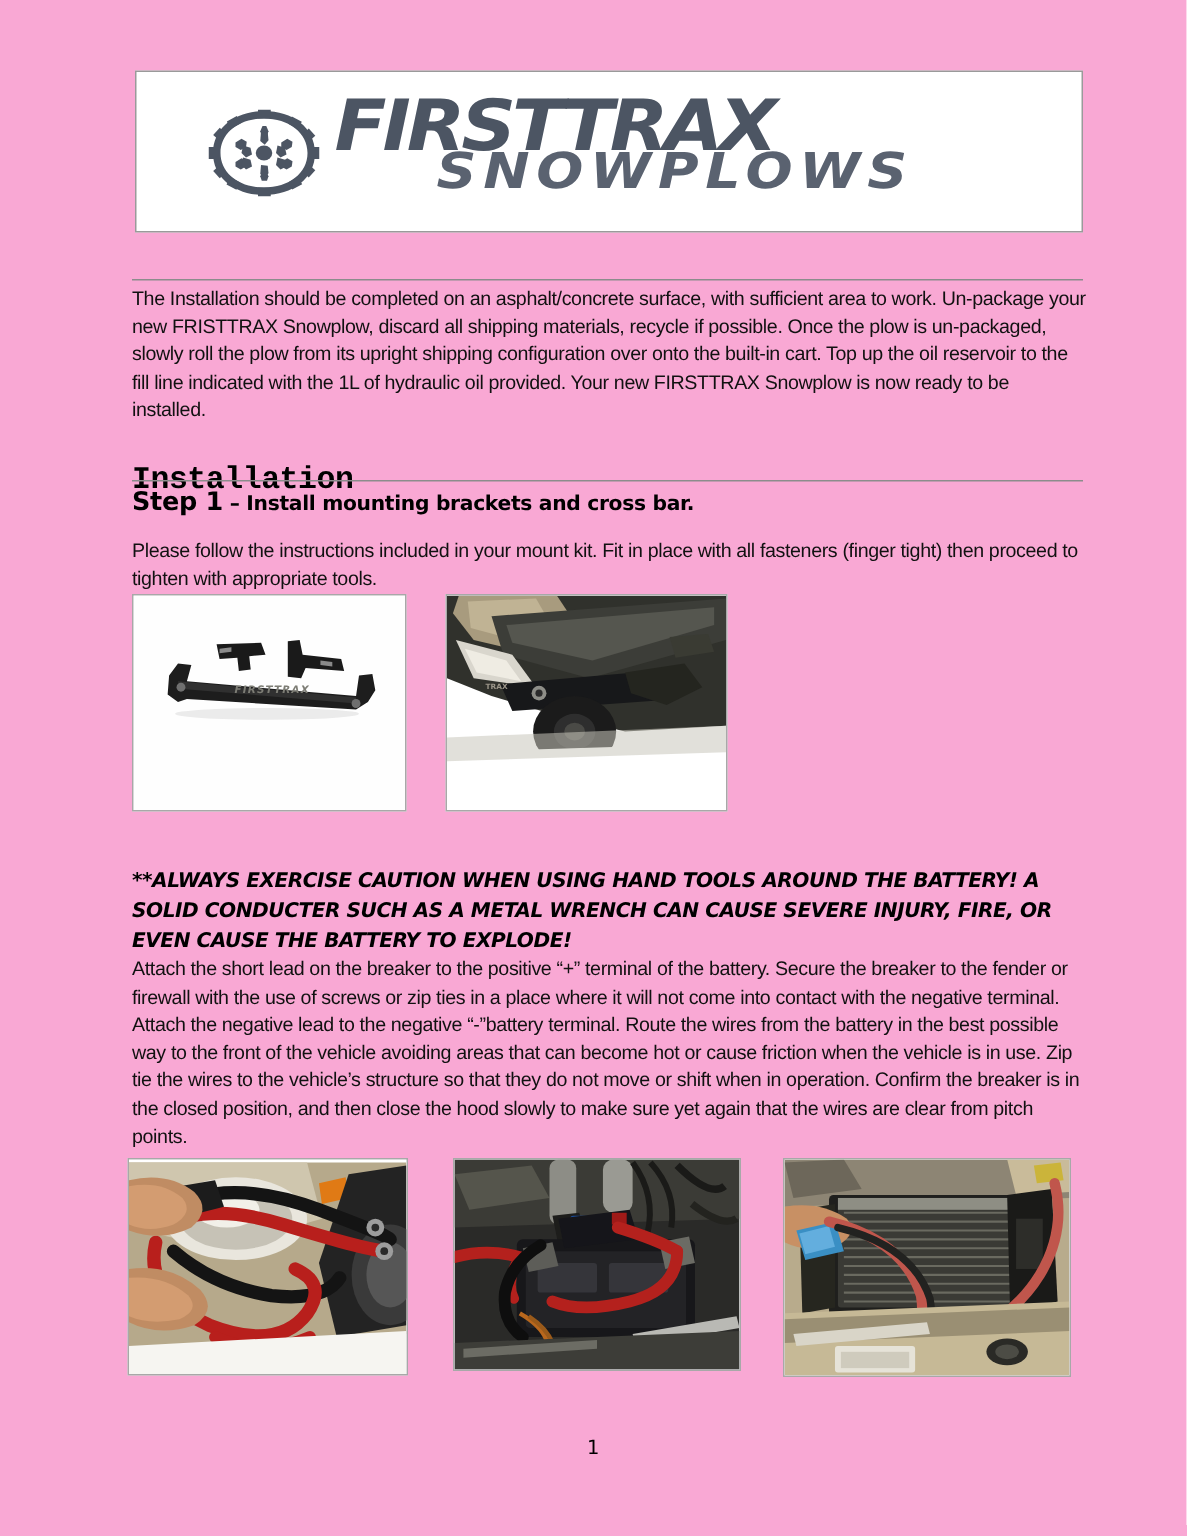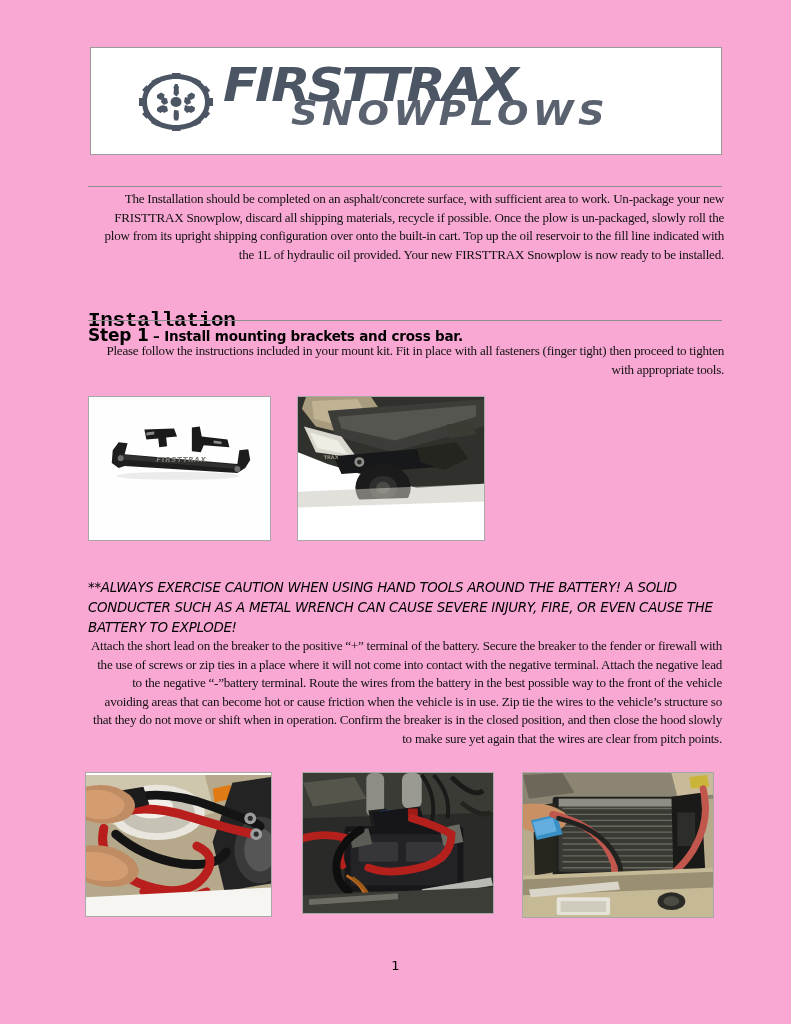--- a/index.html
+++ b/index.html
@@ -115,33 +115,33 @@
     letter-spacing: -0.2px;
   }
   .step-head .sub {
     font-size: 13.5px;
     font-weight: 700;
     letter-spacing: -0.2px;
   }
 
   .body-text {
     position: absolute;
-    font-family: Liberation Serif, serif;
+    font-family: Liberation Sans, sans-serif;
     font-size: 13.1px;
     line-height: 18.6px;
     color: #111;
-    text-align: right;
+    text-align: left;
     letter-spacing: -0.25px;
   }
   .warn-text {
     position: absolute;
     font-family: "DejaVu Sans", sans-serif;
     font-size: 13.4px;
     line-height: 20px;
-    font-weight: 400;
+    font-weight: 700;
     font-style: italic;
     color: #000;
     letter-spacing: -0.3px;
   }
 
   
   .photo {
     position: absolute;
     border: 1px solid #a8a8a8;
     background: #ffffff;
@@ -215,21 +215,21 @@
 
   <div class="body-text" style="left:88px; top:190px; width:636px;">The Installation should be completed on an asphalt/concrete surface, with sufficient area to work. Un-package your new FRISTTRAX Snowplow, discard all shipping materials, recycle if possible. Once the plow is un-packaged, slowly roll the plow from its upright shipping configuration over onto the built-in cart. Top up the oil reservoir to the fill line indicated with the 1L of hydraulic oil provided. Your new FIRSTTRAX Snowplow is now ready to be installed.</div>
 
   <div class="h1" style="left:88px; top:310px;font-family:Liberation Mono, monospace;">Installation</div>
   <div class="rule" style="left:88px; top:320px; width:634px;"></div>
 
   <div class="step-head" style="left:88px; top:325px;">
     <span class="big">Step 1</span><span class="sub"> – </span><span class="sub">Install mounting brackets and cross bar.</span>
   </div>
 
-  <div class="body-text" style="left:88px; top:342px; width:636px;">Please follow the instructions included in your mount kit. Fit in place with all fasteners (finger tight) then proceed to tighten with appropriate tools.</div>
+  <div class="body-text" style="left:88px; top:358px; width:636px;">Please follow the instructions included in your mount kit. Fit in place with all fasteners (finger tight) then proceed to tighten with appropriate tools.</div>
 
   <div class="photo" style="left:88px; top:396px; width:183px; height:145px;">
     <svg viewBox="0 0 183 145" preserveAspectRatio="none" aria-hidden="true">
       <rect width="183" height="145" fill="#fefefe"></rect>
 
       <path d="M24 54 L30 46 L39 47 L36 58 L150 68 L152 54 L161 53 L163 64
                L158 72 L150 77 L36 70 L30 72 L23 67 Z" fill="#1d1d1d"></path>
       <path d="M30 58 L150 69 L150 73 L31 63 Z" fill="#3a3a3a" opacity="0.65"></path>
 
       <circle cx="32" cy="62" r="3" fill="#6f6f6f"></circle>

